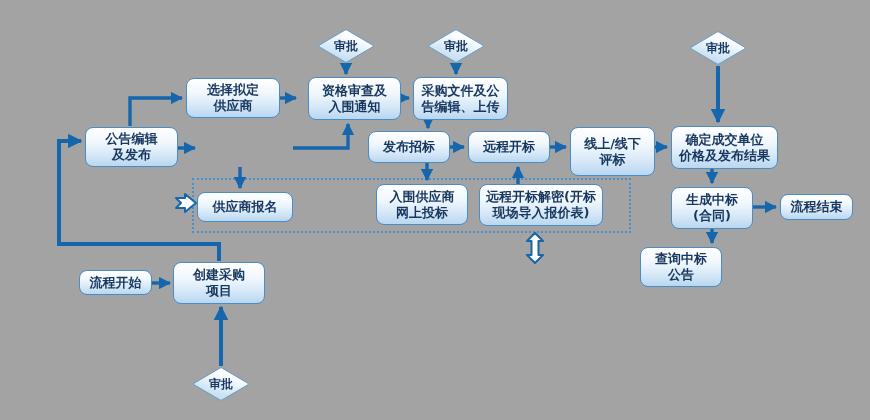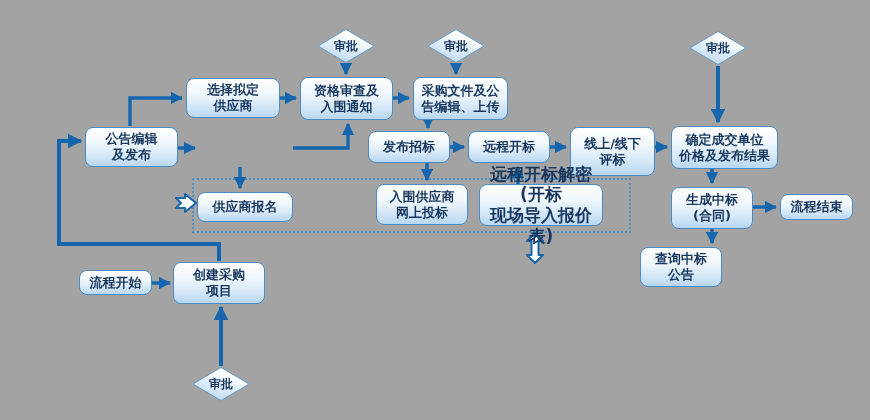--- a/index.html
+++ b/index.html
@@ -103,21 +103,21 @@
 项目</span>
   </div>
   <div class="node" style="left:85px;top:127px;width:93px;height:40px">
     <span class="node-label">公告编辑
 及发布</span>
   </div>
   <div class="node" style="left:186px;top:78px;width:94px;height:40px">
     <span class="node-label">选择拟定
 供应商</span>
   </div>
-  <div class="node" style="left:300px;top:77px;width:93px;height:43px">
+  <div class="node" style="left:308px;top:77px;width:93px;height:43px">
     <span class="node-label">资格审查及
 入围通知</span>
   </div>
   <div class="node" style="left:413px;top:77px;width:95px;height:43px">
     <span class="node-label">采购文件及公
 告编辑、上传</span>
   </div>
   <div class="node" style="left:368px;top:131px;width:82px;height:32px">
     <span class="node-label">发布招标</span>
   </div>
@@ -143,18 +143,18 @@
     <span class="node-label">查询中标
 公告</span>
   </div>
   <div class="node" style="left:376px;top:184px;width:92px;height:41px">
     <span class="node-label">入围供应商
 网上投标</span>
   </div>
   <div class="node" style="left:197px;top:192px;width:96px;height:30px">
     <span class="node-label">供应商报名</span>
   </div>
-  <div class="node" style="left:479px;top:184px;width:124px;height:42px;font-size:17px">
+  <div class="node" style="left:479px;top:184px;width:124px;height:42px;font-size:13px">
     <span class="node-label">远程开标解密(开标
 现场导入报价表)</span>
   </div>
 
 </div>
 
 </body></html>

